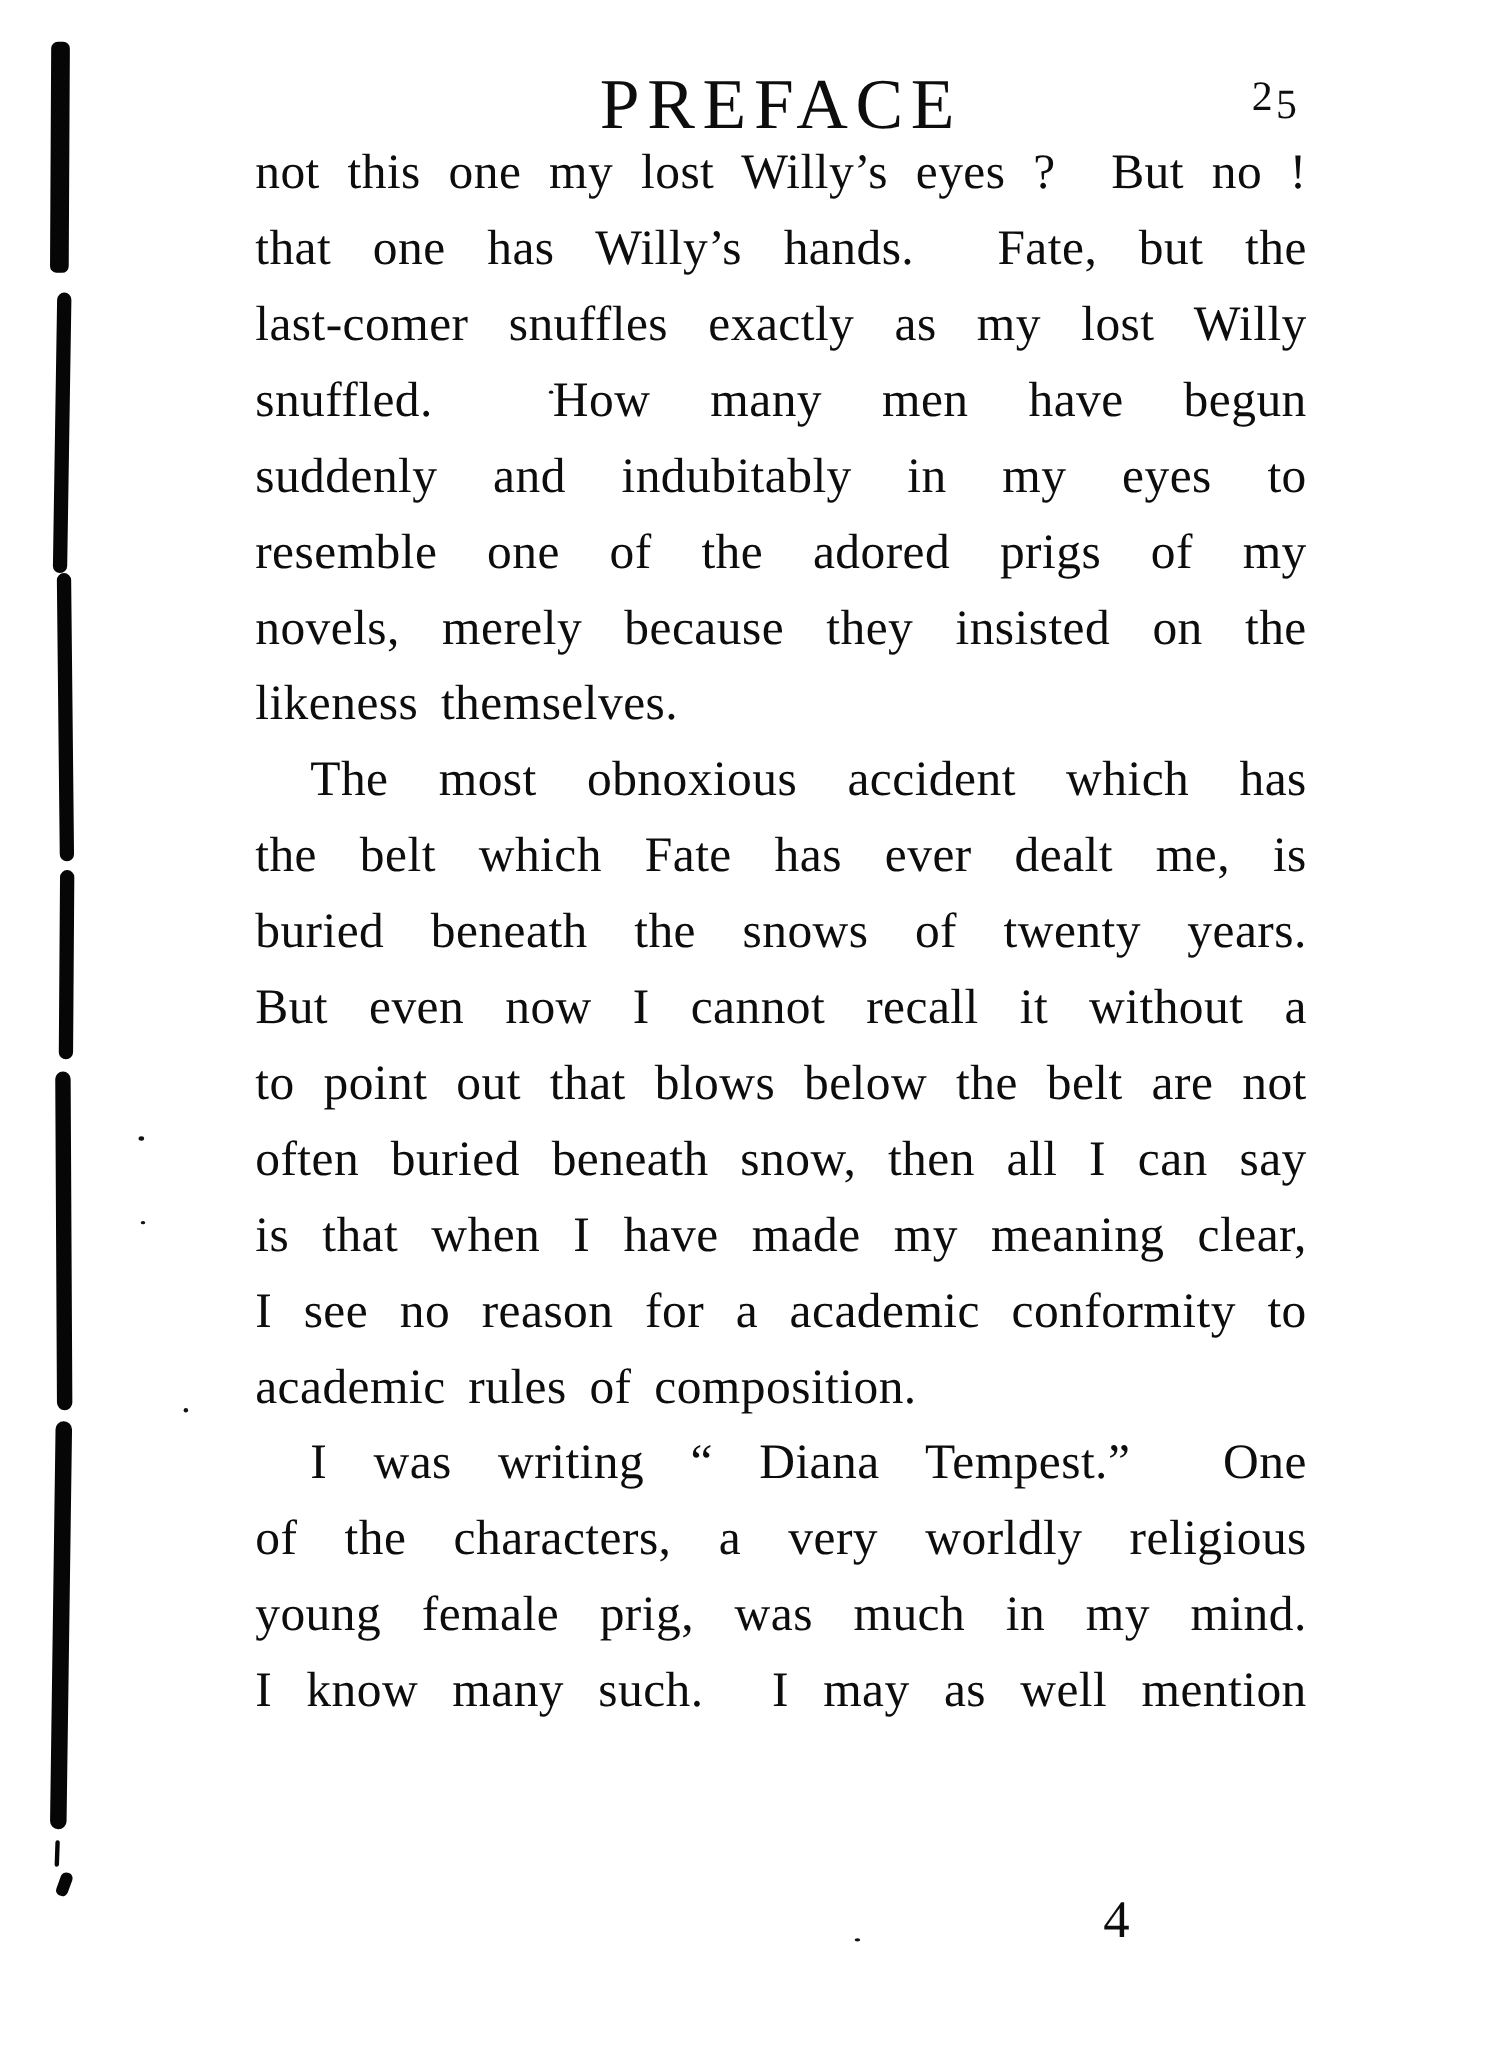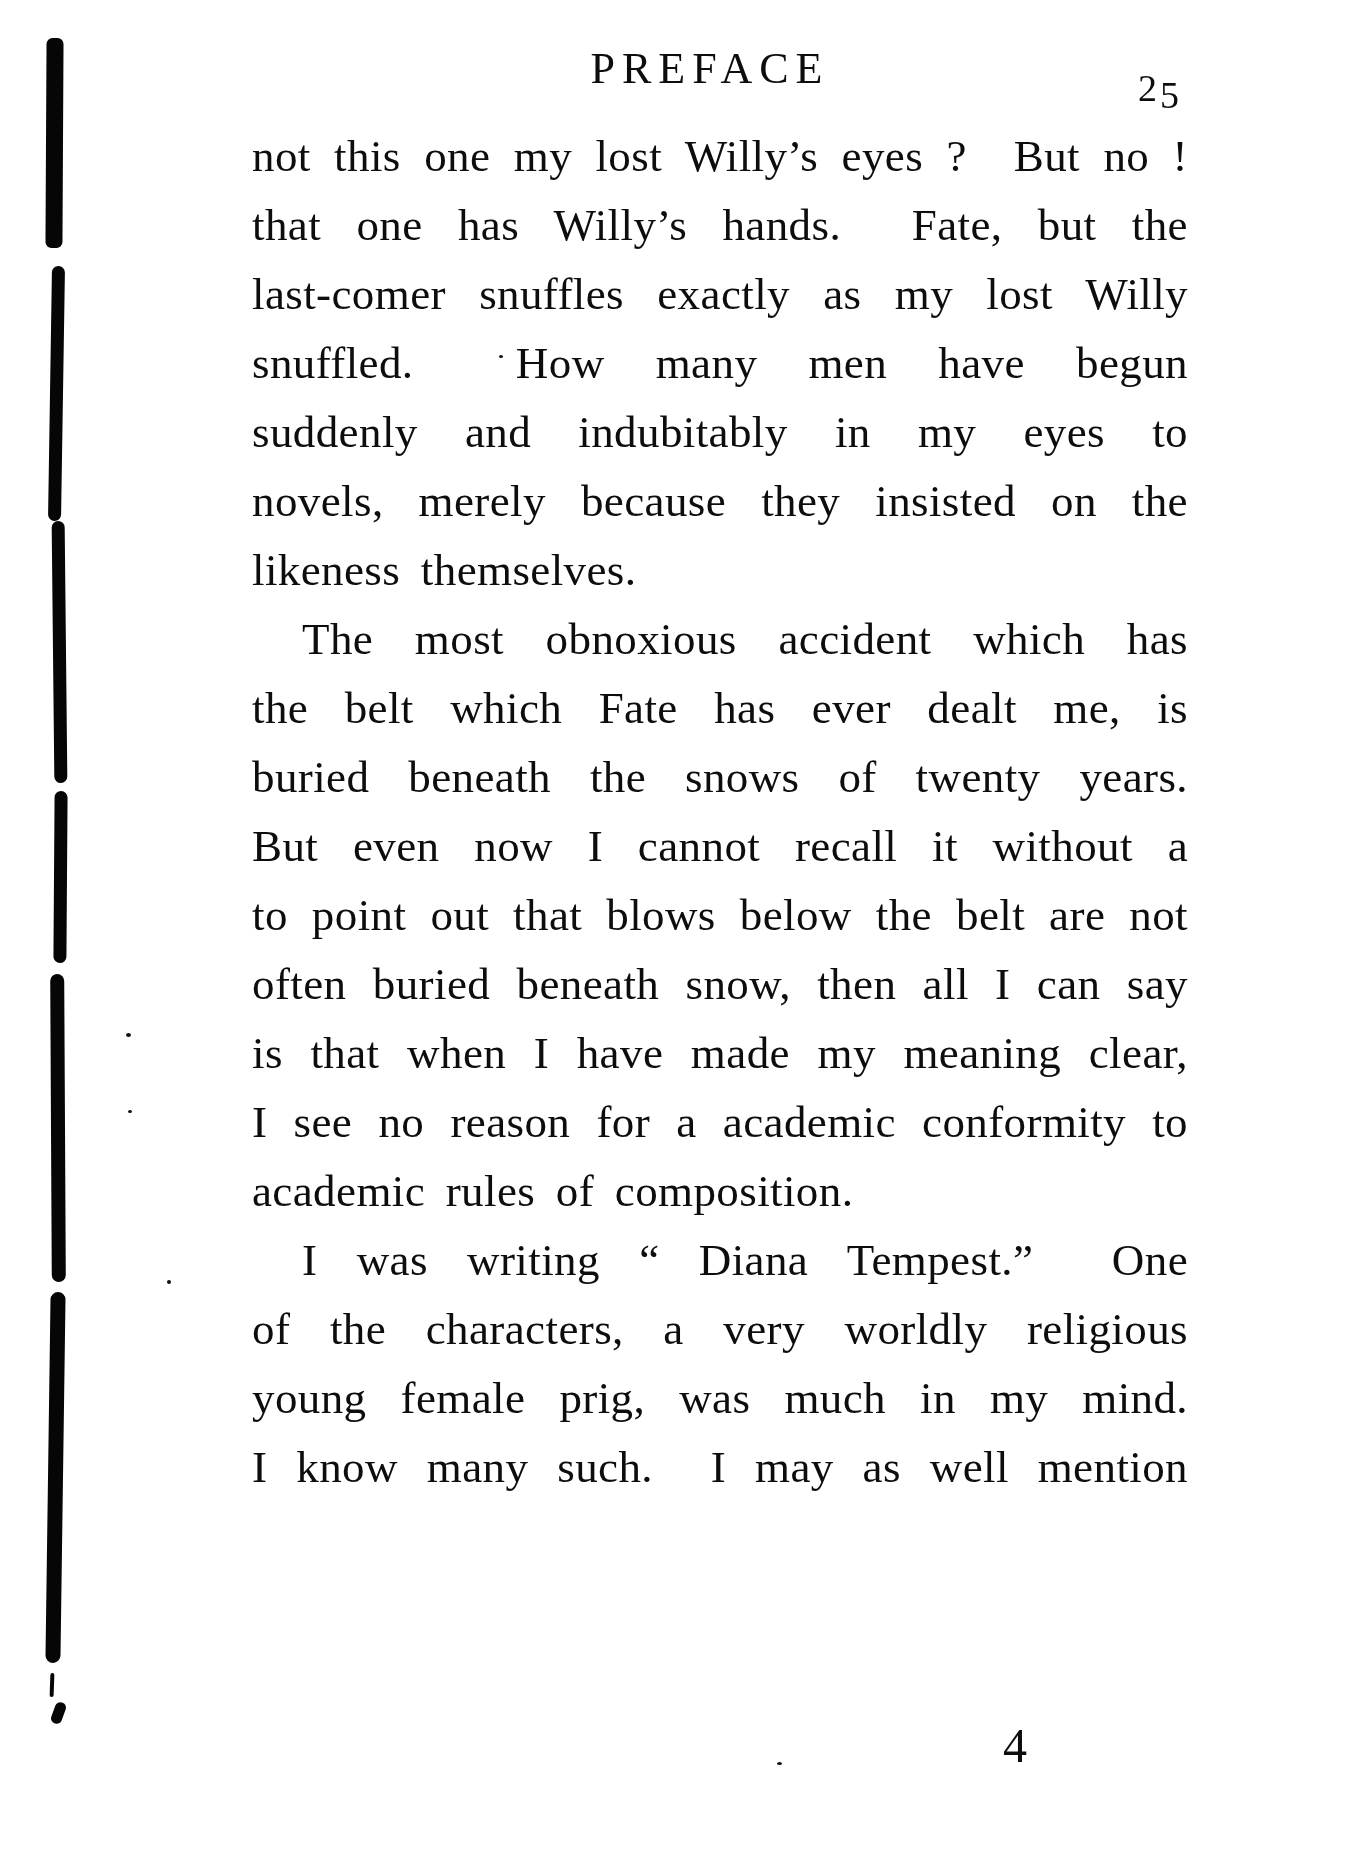--- a/index.html
+++ b/index.html
@@ -16,23 +16,23 @@
     position: relative;
     width: 1364px; height: 1873px;
     background: var(--paper);
     font-family: "Liberation Serif", "DejaVu Serif", serif;
     color: var(--ink);
   }
 
   
   .header-title {
     position: absolute;
-    left: 232px; width: 956px; top: 43px;
+    left: 232px; width: 956px; top: 58px;
     text-align: center;
-    font-size: 44px;
+    font-size: 65px;
     letter-spacing: 7px;
     color: var(--ink);
   }
   .page-number {
     position: absolute;
     left: 1138px; top: 66px; width: 70px;
     font-size: 38px;
     letter-spacing: 3px;
     text-align: left;
     color: var(--ink);
@@ -49,21 +49,20 @@
   .line {
     height: 69px;
     line-height: 69px;
     font-size: 45px;
     white-space: pre-wrap;
     text-align: justify;
     text-align-last: justify;
     word-spacing: 6px;
     letter-spacing: 0.4px;
     color: var(--ink);
-    margin-left: 20px;
   }
   .line.indent { text-indent: 50px; }
   .line.last { text-align-last: left; word-spacing: 9px; }
 
   
   .signature-mark {
     position: absolute;
     left: 1003px; top: 1718px;
     font-size: 48px;
     color: var(--ink);
@@ -117,20 +116,21 @@
 
   <div class="header-title">PREFACE</div>
   <div class="page-number"><span>2</span><span class="os-desc">5</span></div>
 
   <div class="text-block">
       <div class="line">not this one my lost Willy’s eyes ?  But no !</div>
       <div class="line">that one has Willy’s hands.  Fate, but the</div>
       <div class="line">last-comer snuffles exactly as my lost Willy</div>
       <div class="line">snuffled.  How many men have begun</div>
       <div class="line">suddenly and indubitably in my eyes to</div>
+      <div class="line">resemble one of the adored prigs of my</div>
       <div class="line">novels, merely because they insisted on the</div>
       <div class="line last">likeness themselves.</div>
       <div class="line indent">The most obnoxious accident which has</div>
       <div class="line">the belt which Fate has ever dealt me, is</div>
       <div class="line">buried beneath the snows of twenty years.</div>
       <div class="line">But even now I cannot recall it without a</div>
       <div class="line">to point out that blows below the belt are not</div>
       <div class="line">often buried beneath snow, then all I can say</div>
       <div class="line">is that when I have made my meaning clear,</div>
       <div class="line">I see no reason for a academic conformity to</div>

